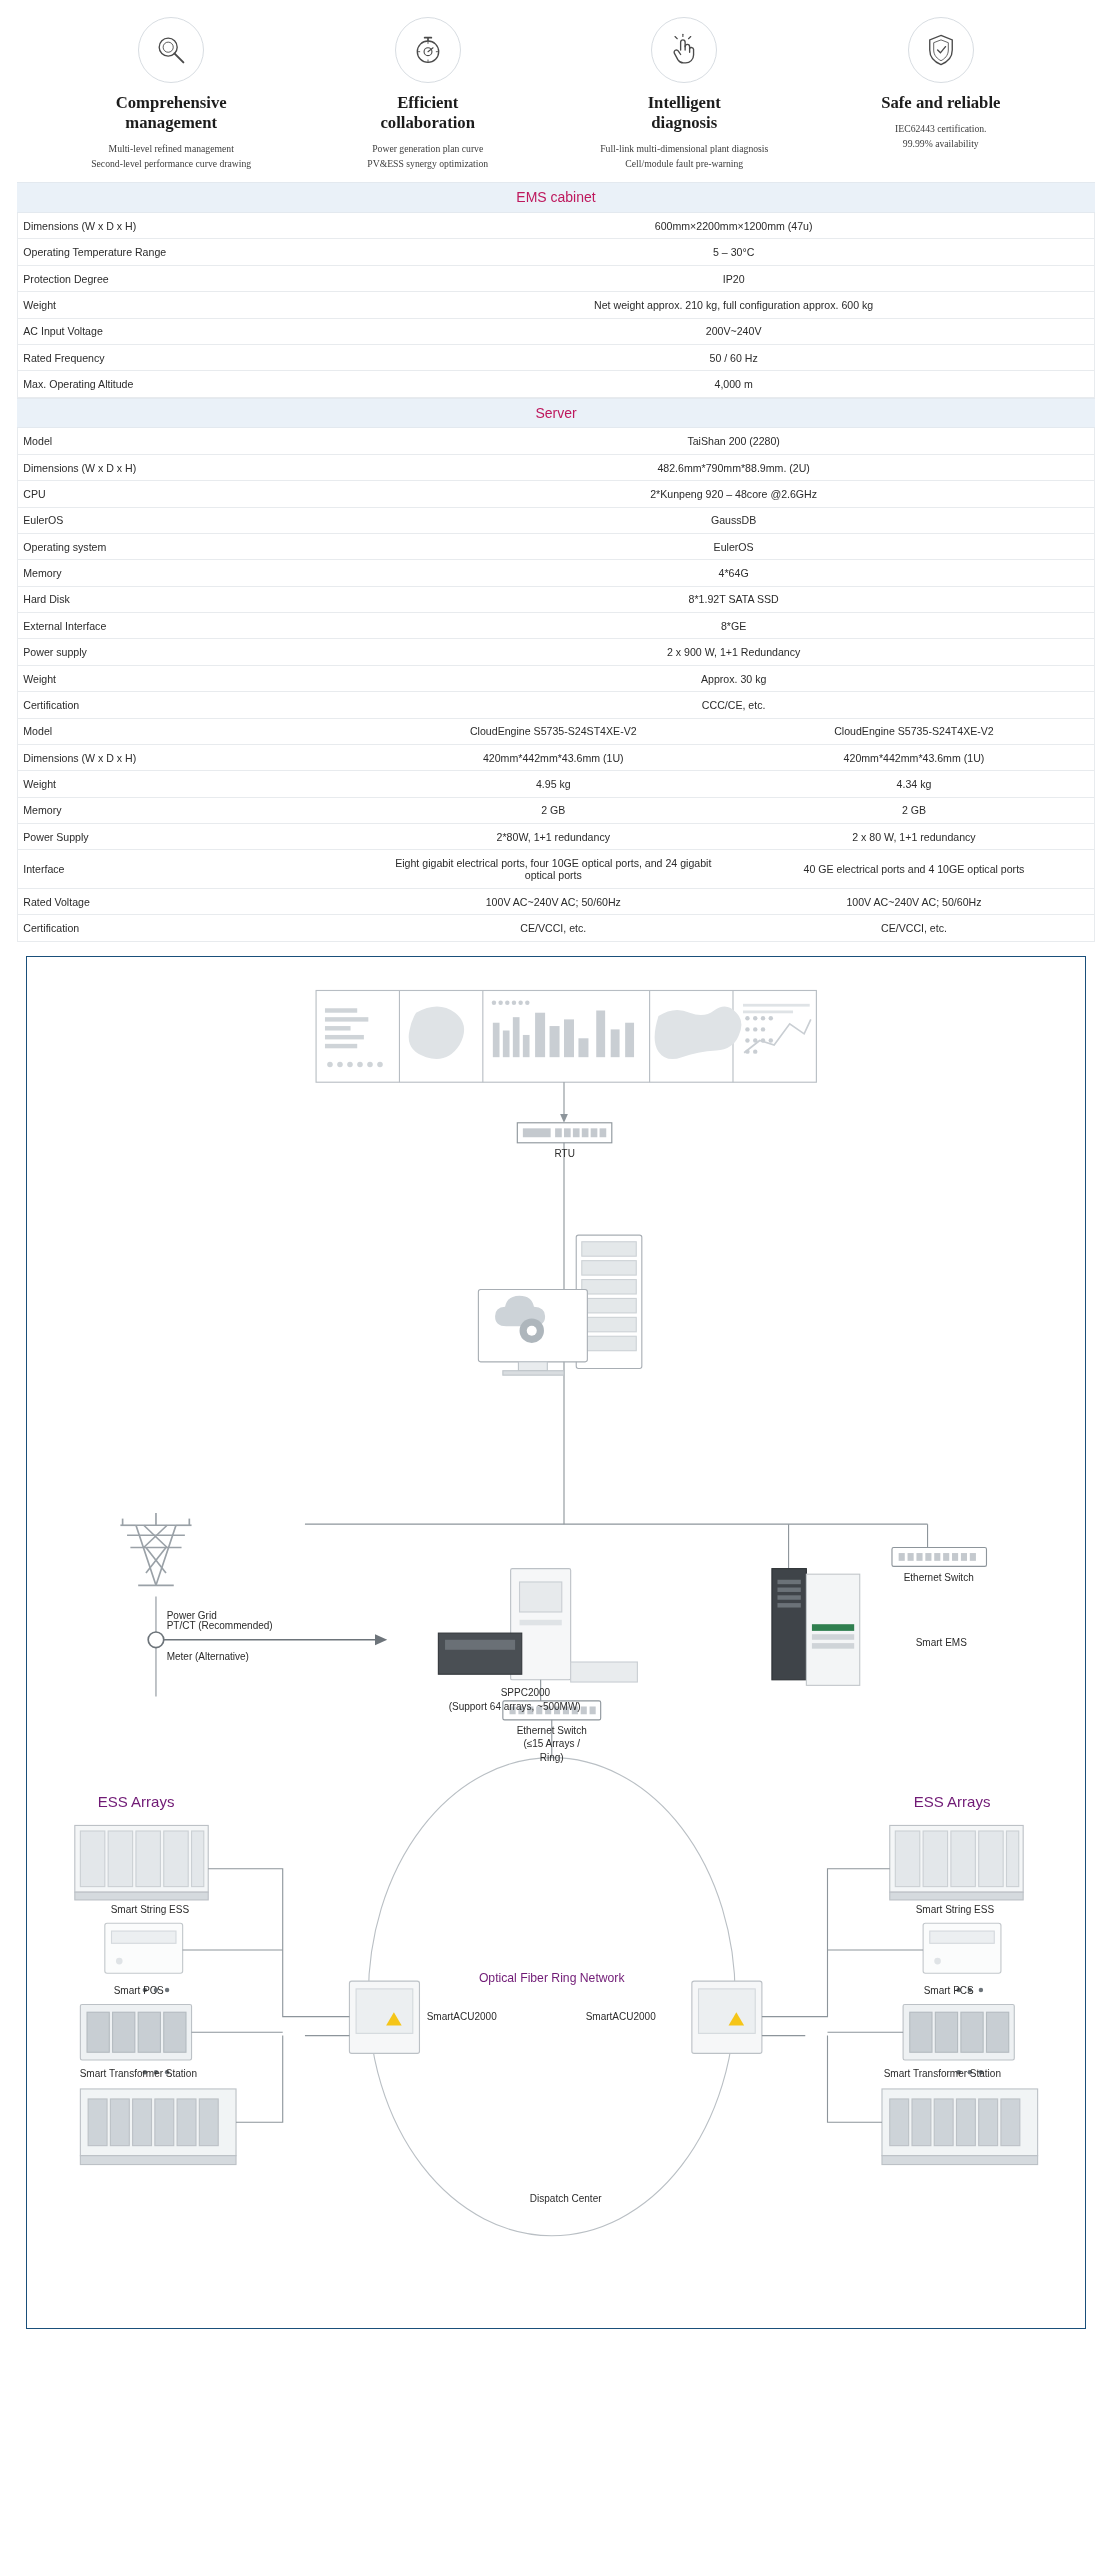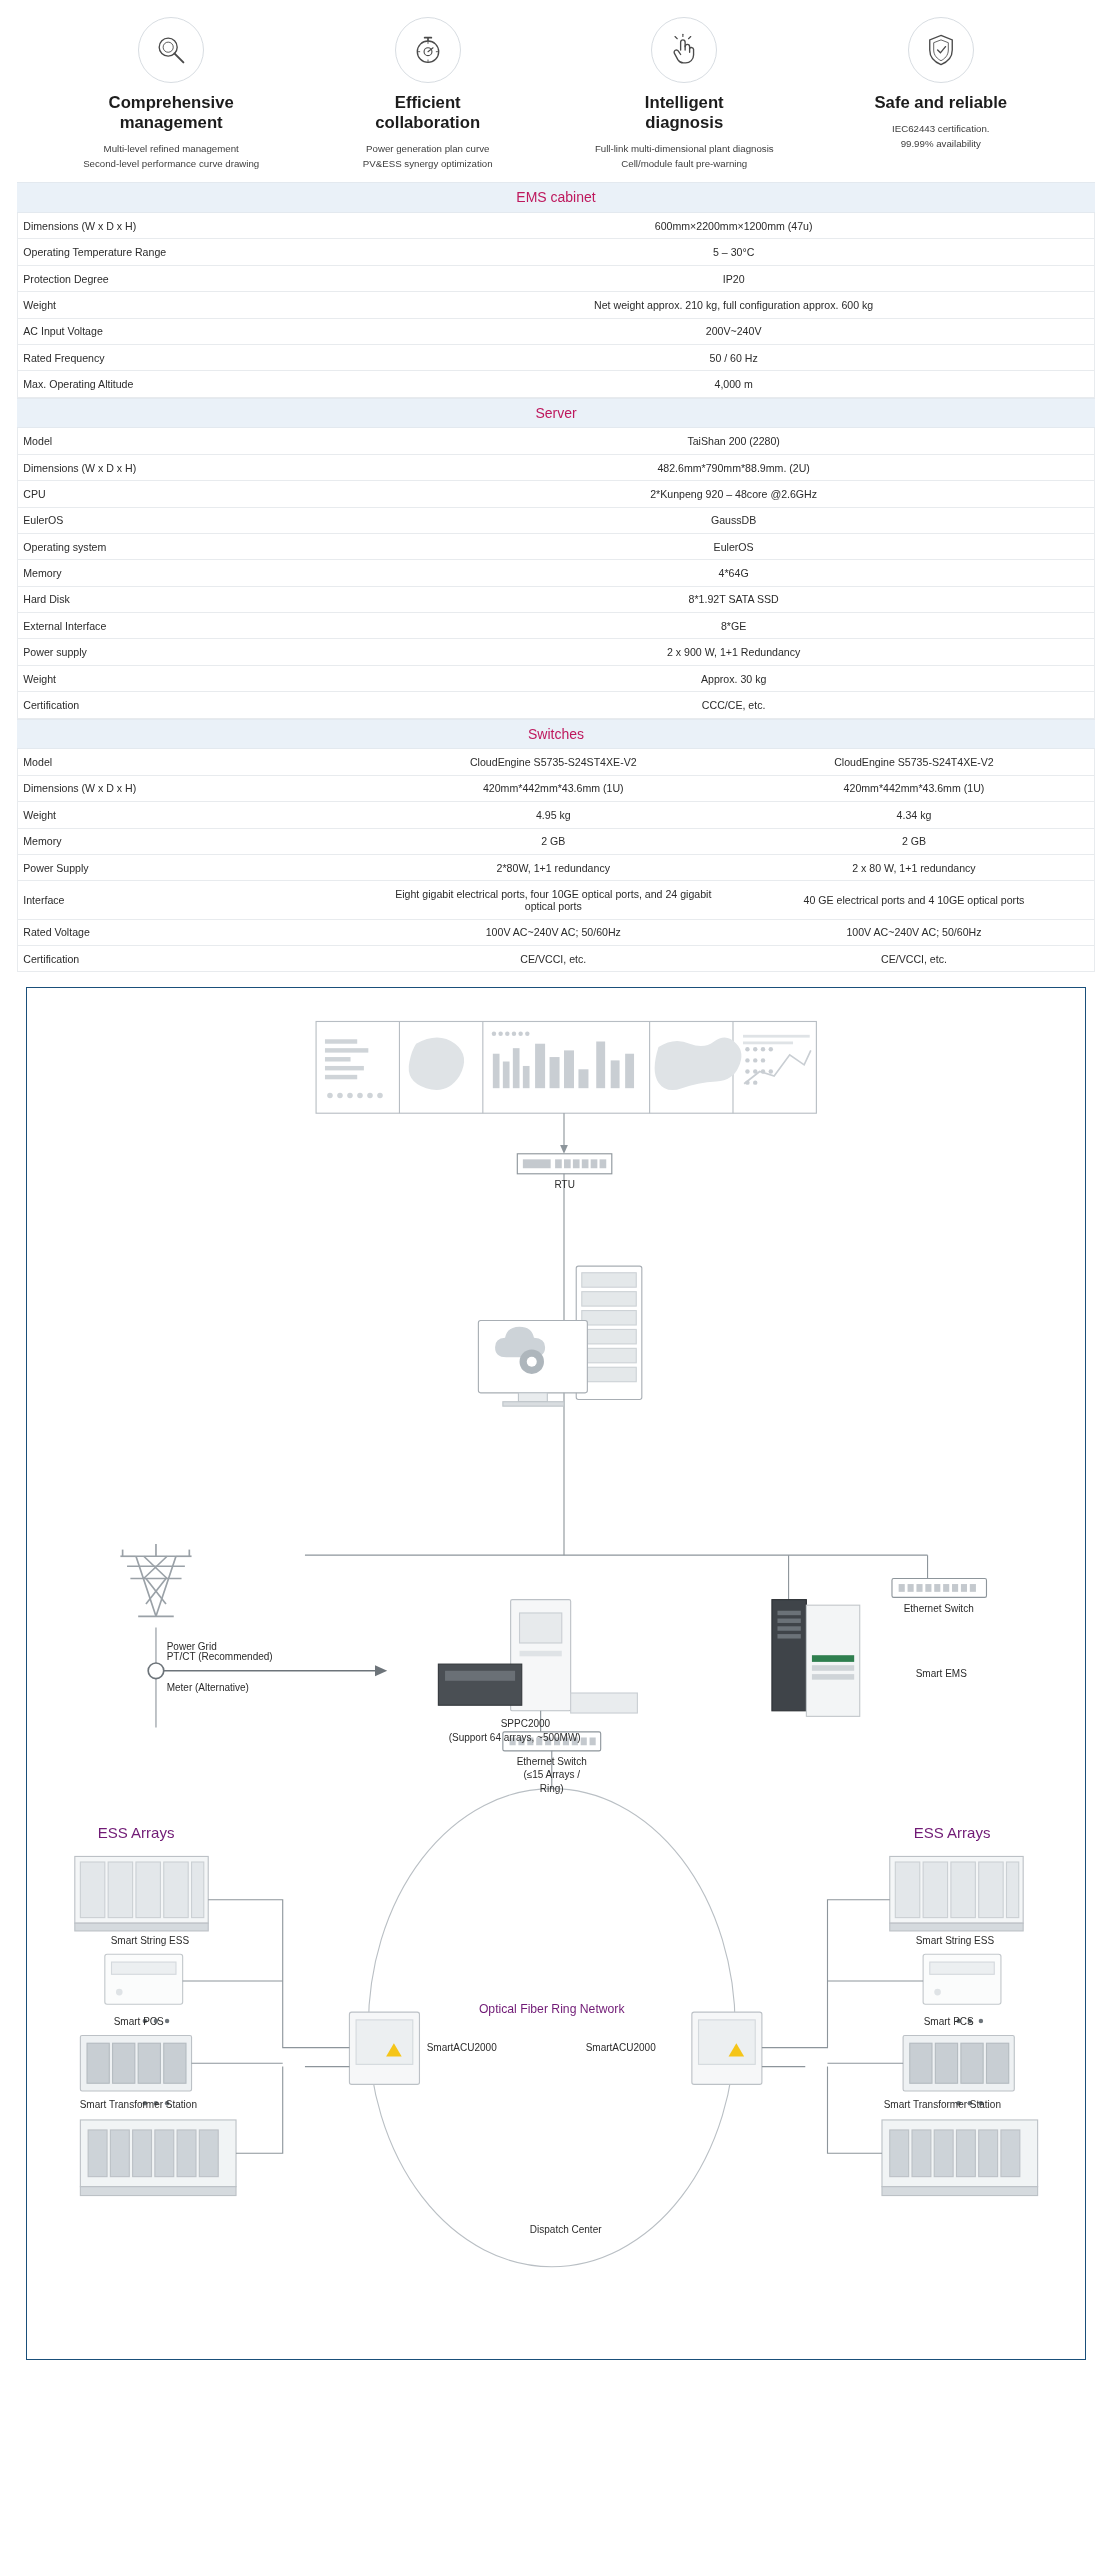--- a/index.html
+++ b/index.html
@@ -11,20 +11,21 @@
     color: #222;
     -webkit-font-smoothing: antialiased;
   }
   .page { width: 1112px; margin: 0 auto; padding: 0 16.7px 22px 16.7px; }
 
   
   .features {
     display: flex;
     justify-content: space-between;
     padding: 16.7px 33px 11px 33px;
+    font-family: Liberation Serif, serif;
   }
   .feature { width: 24%; text-align: center; }
   .feature .circle {
     width: 66px; height: 66px; border-radius: 50%;
     border: 1.7px solid #d8dde2;
     margin: 0 auto 10px auto;
     display: flex; align-items: center; justify-content: center;
     background: #ffffff;
   }
   .feature .circle svg { display:block; }
@@ -232,21 +233,20 @@
       <td class="val">Approx. 30 kg</td>
     </tr>
     <tr>
       <td class="label">Certification</td>
       <td class="val">CCC/CE, etc.</td>
     </tr>
   </tbody>
       </table>
   </div>
 
-  <div class="section-title">Switches</div>
   <div class="tbl-wrap">
   <table class="spec">
     <tbody>
           <tr>
       <td class="label">Model</td>
       <td class="val two">CloudEngine S5735-S24ST4XE-V2</td>
       <td class="val two">CloudEngine S5735-S24T4XE-V2</td>
     </tr>
     <tr>
       <td class="label">Dimensions (W x D x H)</td>

